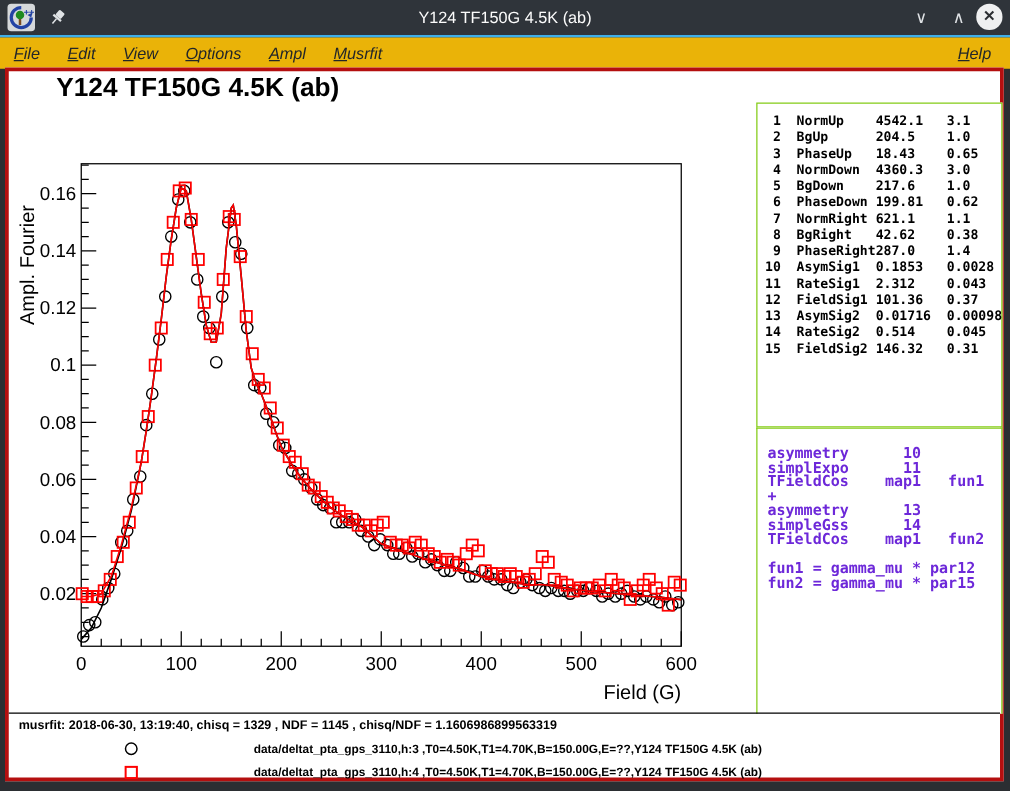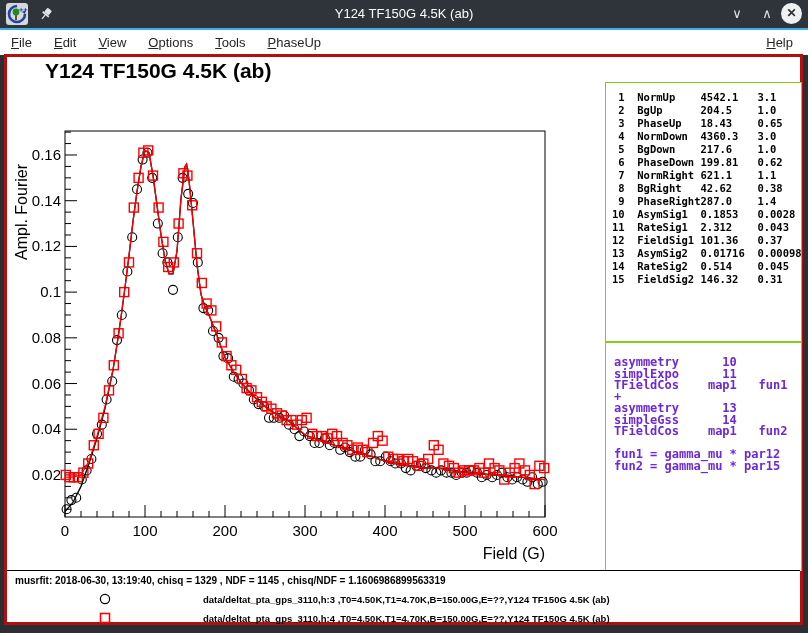--- a/index.html
+++ b/index.html
@@ -11,22 +11,22 @@
   #app-icon{position:absolute;left:6px;top:3px;width:22px;height:22px;background:#d5d8da;border-radius:3px;}
   #pin-icon{position:absolute;left:38px;top:6px;width:16px;height:16px;}
   #window-title{position:absolute;left:0;top:0;width:808px;height:28px;line-height:28px;
                 text-align:center;color:#fcfcfc;font-size:13px;}
   .winbtn{position:absolute;top:4px;width:20px;height:20px;color:#dfe2e5;font-size:13px;
           line-height:20px;text-align:center;}
   #btn-minimize{left:727px;} #btn-maximize{left:757px;}
   #btn-close{left:781px;background:#eff0f1;color:#2b2e32;border-radius:50%;width:21px;height:21px;
              line-height:21px;top:3px;font-size:12px;font-weight:bold;}
   
-  #menubar{position:absolute;left:0;top:30px;width:808px;height:25px;background:#ffffff;
-           display:flex;align-items:center;font-size:13px;color:#232629;}
+  #menubar{position:absolute;left:0;top:30px;width:808px;height:25px;background:#eab308;
+           display:flex;align-items:center;font-size:13px;color:#232629;font-style:italic;}
   .menu-item{padding:0 11px;display:inline-block;}
   .menu-item::first-letter{text-decoration:underline;}
   #menu-help{position:absolute;right:4px;}
   
   #canvas{position:absolute;left:4px;top:54px;width:793px;height:565px;background:#ffffff;
           border:3px solid #b40f0f;}
   #plot-title{position:absolute;left:38px;top:2px;font-size:21px;font-weight:bold;color:#000;
               letter-spacing:0px;}
   #plot-svg{position:absolute;left:0;top:0;}
   .rootbox{position:absolute;border:1px solid #84cc16;background:#fff;}
@@ -69,22 +69,22 @@
     <div class="winbtn" id="btn-maximize">∧</div>
     <div class="winbtn" id="btn-close">✕</div>
   </div>
   <div id="titlebar-accent"></div>
 
   <div id="menubar">
     <span class="menu-item">File</span>
     <span class="menu-item">Edit</span>
     <span class="menu-item">View</span>
     <span class="menu-item">Options</span>
-    <span class="menu-item">Tools</span>
-    <span class="menu-item">PhaseUp</span>
+    <span class="menu-item">Ampl</span>
+    <span class="menu-item">Musrfit</span>
     <span class="menu-item" id="menu-help">Help</span>
   </div>
 
   <div id="canvas">
     <div id="plot-title">Y124 TF150G 4.5K (ab)</div>
 
     <svg id="plot-svg" width="793" height="513" viewBox="0 0 793 513">
         <rect x="58" y="74" width="480" height="386" fill="none" stroke="#000" stroke-width="1"></rect>
         <line x1="58" y1="460" x2="58" y2="448" stroke="#000" stroke-width="1"></line>
         <text x="58" y="479" text-anchor="middle" font-size="15" font-family="&quot;Liberation Sans&quot;,sans-serif" fill="#000">0</text>

